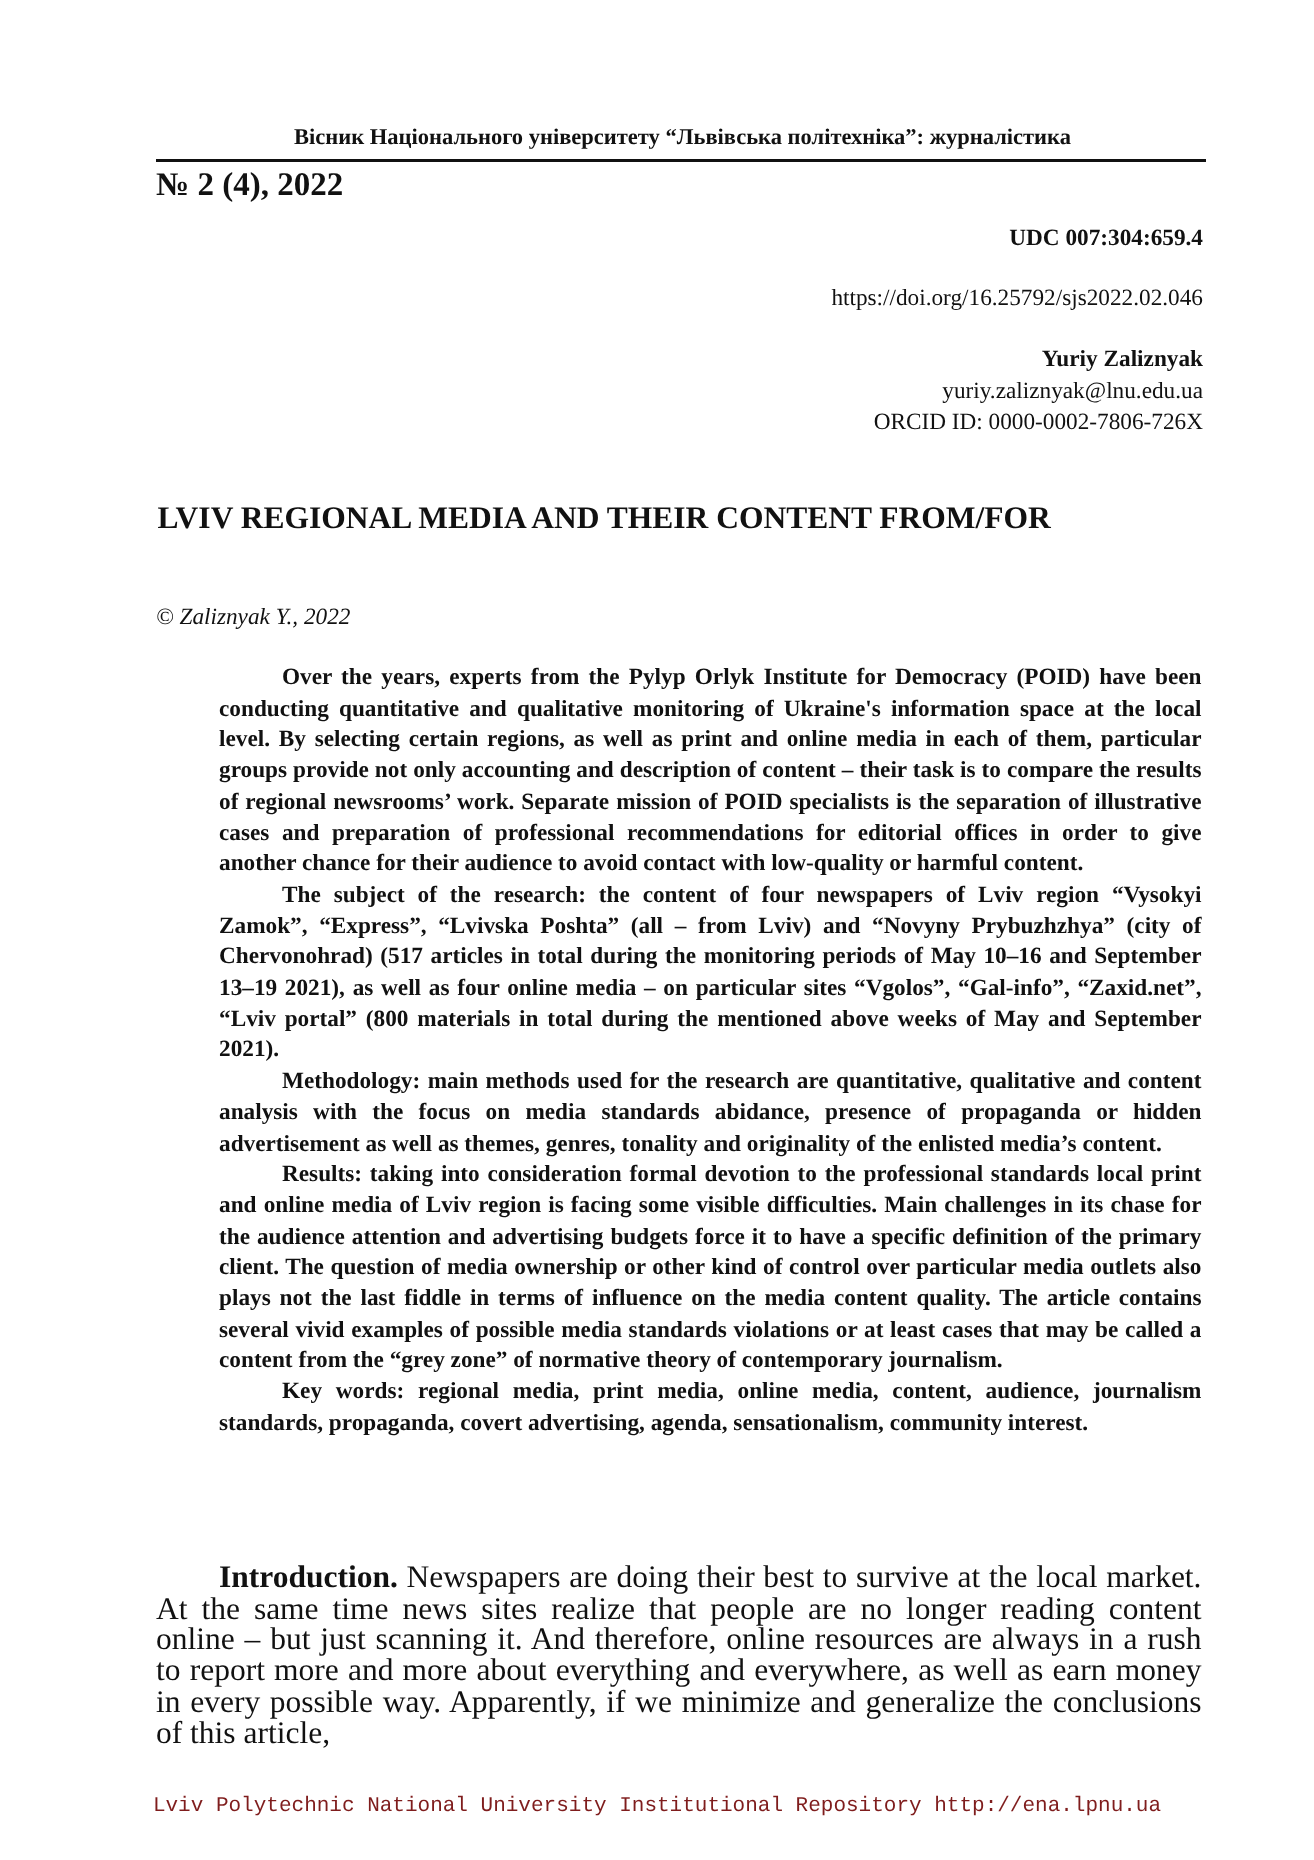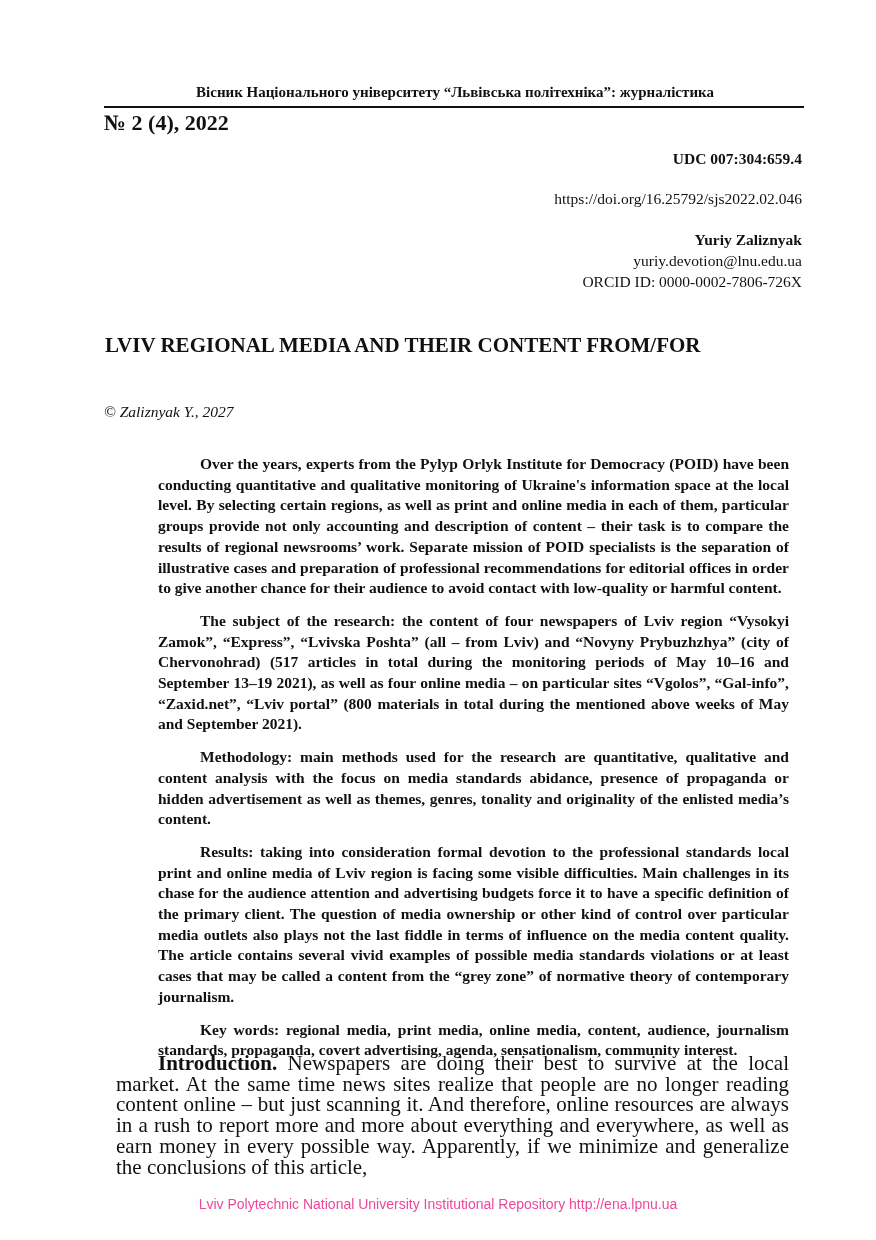--- a/index.html
+++ b/index.html
@@ -13,50 +13,50 @@
   .udc { top: 148px; font-weight: bold; }
   .udc .lbl { font-weight: bold; }
   .doi { top: 188px; }
   .author { top: 229px; }
   .author .name { font-weight: bold; }
   .title { position: absolute; left: 105px; width: 700px; top: 332px; 
     font-weight: bold; font-size: 21px; line-height: 26px; }
   .copyright { position: absolute; left: 104px; top: 403px; font-style: italic; font-size: 15.5px; }
   .abstract { position: absolute; left: 146px; width: 655px; top: 442px;
     font-weight: bold; font-size: 15.5px; line-height: 20.7px; text-align: justify; }
-  .abstract p, .intro p { margin: 12px; text-indent: 42px; }
+  .abstract p, .intro p { margin: 0; text-indent: 42px; }
   .intro { position: absolute; left: 104px; width: 697px; top: 1041px;
     font-size: 21px; line-height: 20.7px; text-align: justify; }
   .intro b { font-weight: bold; }
   .footer { position: absolute; left: 0; width: 876px; top: 1196px; text-align: center;
-    font-family: Liberation Sans, sans-serif; font-size: 14px; color: #ec4899; }
+    font-family: Liberation Mono, monospace; font-size: 14px; color: #7f1d1d; }
 </style>
 </head>
 <body>
 
 <div class="journal-title">Вісник Національного університету “Львівська політехніка”: журналістика</div>
 <div class="rule"></div>
 <div class="issue">№ 2 (4), 2022</div>
 
 <div class="meta udc">
   <span class="lbl">UDC</span>
   <span>007:304:659.4</span>
 </div>
 <div class="meta doi">https://doi.org/16.25792/sjs2022.02.046</div>
 <div class="meta author">
   <div class="name">Yuriy Zaliznyak</div>
-  <div>yuriy.devotion@lnu.edu.ua</div>
+  <div>yuriy.zaliznyak@lnu.edu.ua</div>
   <div>ORCID ID: 0000-0002-7806-726X</div>
 </div>
 
 <div class="title">
   <div>LVIV REGIONAL MEDIA AND THEIR CONTENT FROM/FOR</div>
 </div>
 
-<div class="copyright">© Zaliznyak Y., 2027</div>
+<div class="copyright">© Zaliznyak Y., 2022</div>
 
 <div class="abstract">
   <p>Over the years, experts from the Pylyp Orlyk Institute for Democracy (POID) have been conducting quantitative and qualitative monitoring of Ukraine's information space at the local level. By selecting certain regions, as well as print and online media in each of them, particular groups provide not only accounting and description of content – their task is to compare the results of regional newsrooms’ work. Separate mission of POID specialists is the separation of illustrative cases and preparation of professional recommendations for editorial offices in order to give another chance for their audience to avoid contact with low-quality or harmful content.</p>
   <p>The subject of the research: the content of four newspapers of Lviv region “Vysokyi Zamok”, “Express”, “Lvivska Poshta” (all – from Lviv) and “Novyny Prybuzhzhya” (city of Chervonohrad) (517 articles in total during the monitoring periods of May 10–16 and September 13–19 2021), as well as four online media – on particular sites “Vgolos”, “Gal-info”, “Zaxid.net”, “Lviv portal” (800 materials in total during the mentioned above weeks of May and September 2021).</p>
   <p>Methodology: main methods used for the research are quantitative, qualitative and content analysis with the focus on media standards abidance, presence of propaganda or hidden advertisement as well as themes, genres, tonality and originality of the enlisted media’s content.</p>
   <p>Results: taking into consideration formal devotion to the professional standards local print and online media of Lviv region is facing some visible difficulties. Main challenges in its chase for the audience attention and advertising budgets force it to have a specific definition of the primary client. The question of media ownership or other kind of control over particular media outlets also plays not the last fiddle in terms of influence on the media content quality. The article contains several vivid examples of possible media standards violations or at least cases that may be called a content from the “grey zone” of normative theory of contemporary journalism.</p>
   <p>Key words: regional media, print media, online media, content, audience, journalism standards, propaganda, covert advertising, agenda, sensationalism, community interest.</p>
 </div>
 
 <div class="intro">

